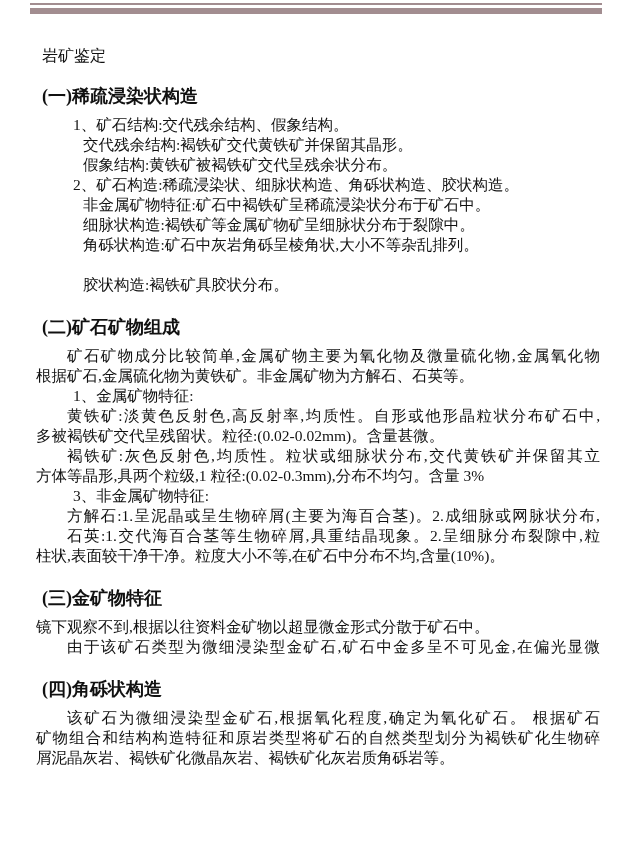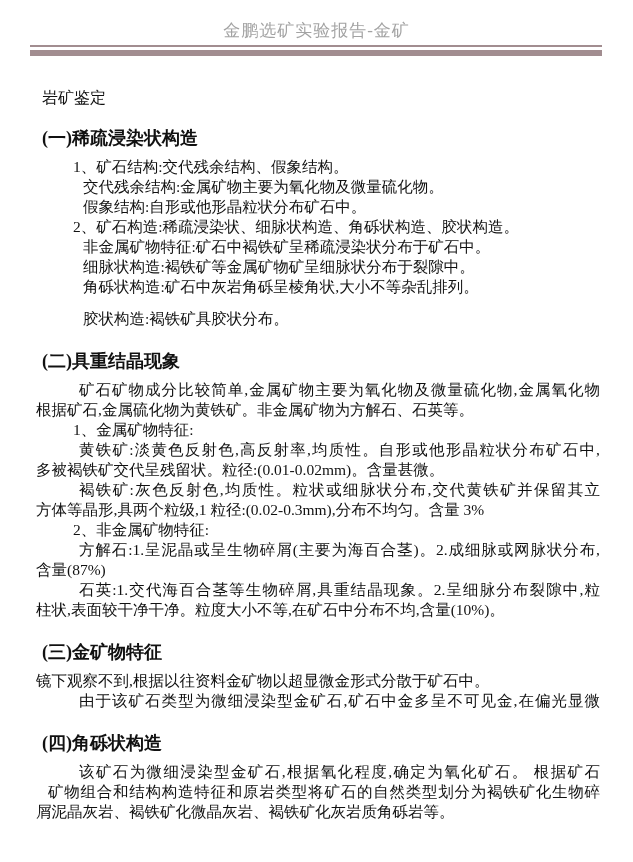--- a/index.html
+++ b/index.html
@@ -43,87 +43,85 @@
     margin: 16px 0 6px 6px;
     font-size: 18px;
     line-height: 26px;
     font-weight: bold;
   }
   .h-sec.sp { margin-top: 19px; }
   .t-line { white-space: nowrap; }
   .ind-l1 { padding-left: 37px; }   
   .ind-l2 { padding-left: 47px; }   
   .ind-first { padding-left: 31px; }
-  .gap-top { margin-top: 12px; }    
-  .just { text-align: justify; text-align-last: justify; white-space: normal; margin-left: 12px; }
+  .gap-top { margin-top: 20px; }    
+  .just { text-align: justify; text-align-last: justify; white-space: normal; }
   .lead { font-weight: normal; }
 </style>
 </head>
 <body>
 
 <div class="page">
 
-  <div class="header-title">金鹏选矿实验报告-金矿</div>
   <div class="header-rule"></div>
 
   <div class="content">
 
     <div class="h-main">岩矿鉴定</div>
 
     <div class="h-sec">(一)稀疏浸染状构造</div>
 
     <div class="t-line ind-l1">
       <b class="lead">1、矿石结构:</b><span>交代残余结构、假象结构。</span>
     </div>
     <div class="t-line ind-l2">
-      <b class="lead">交代残余结构:</b><span>金属矿物主要为氧化物及微量硫化物。</span>
+      <b class="lead">交代残余结构:</b><span>褐铁矿交代黄铁矿并保留其晶形。</span>
     </div>
     <div class="t-line ind-l2">
-      <b class="lead">假象结构:</b><span>自形或他形晶粒状分布矿石中。</span>
+      <b class="lead">假象结构:</b><span>黄铁矿被褐铁矿交代呈残余状分布。</span>
     </div>
     <div class="t-line ind-l1">
       <b class="lead">2、矿石构造:</b><span>稀疏浸染状、细脉状构造、角砾状构造、胶状构造。</span>
     </div>
     <div class="t-line ind-l2">
       <b class="lead">非金属矿物特征:</b><span>矿石中褐铁矿呈稀疏浸染状分布于矿石中。</span>
     </div>
     <div class="t-line ind-l2">
       <b class="lead">细脉状构造:</b><span>褐铁矿等金属矿物矿呈细脉状分布于裂隙中。</span>
     </div>
     <div class="t-line ind-l2">
       <b class="lead">角砾状构造:</b><span>矿石中灰岩角砾呈棱角状,大小不等杂乱排列。</span>
     </div>
     <div class="t-line ind-l2 gap-top">
       <b class="lead">胶状构造:</b><span>褐铁矿具胶状分布。</span>
     </div>
 
-    <div class="h-sec sp">(二)具重结晶现象</div>
+    <div class="h-sec sp">(二)矿石矿物组成</div>
 
     <div class="t-line ind-first just">矿石矿物成分比较简单,金属矿物主要为氧化物及微量硫化物,金属氧化物</div>
     <div class="t-line">根据矿石,金属硫化物为黄铁矿。非金属矿物为方解石、石英等。</div>
 
     <div class="t-line ind-l1">
       <b class="lead">1、金属矿物特征:</b>
     </div>
     <div class="t-line ind-first just">
       <b class="lead">黄铁矿:</b><span>淡黄色反射色,高反射率,均质性。自形或他形晶粒状分布矿石中,</span>
     </div>
-    <div class="t-line">多被褐铁矿交代呈残留状。粒径:(0.01-0.02mm)。含量甚微。</div>
+    <div class="t-line">多被褐铁矿交代呈残留状。粒径:(0.02-0.02mm)。含量甚微。</div>
     <div class="t-line ind-first just">
       <b class="lead">褐铁矿:</b><span>灰色反射色,均质性。粒状或细脉状分布,交代黄铁矿并保留其立</span>
     </div>
     <div class="t-line">方体等晶形,具两个粒级,1 粒径:(0.02-0.3mm),分布不均匀。含量 3%</div>
 
     <div class="t-line ind-l1">
-      <b class="lead">2、非金属矿物特征:</b>
+      <b class="lead">3、非金属矿物特征:</b>
     </div>
     <div class="t-line ind-first just">
       <b class="lead">方解石:</b><span>1.呈泥晶或呈生物碎屑(主要为海百合茎)。2.成细脉或网脉状分布,</span>
     </div>
-    <div class="t-line">含量(87%)</div>
     <div class="t-line ind-first just">
       <b class="lead">石英:</b><span>1.交代海百合茎等生物碎屑,具重结晶现象。2.呈细脉分布裂隙中,粒</span>
     </div>
     <div class="t-line">柱状,表面较干净干净。粒度大小不等,在矿石中分布不均,含量(10%)。</div>
 
     <div class="h-sec sp">(三)金矿物特征</div>
     <div class="t-line">镜下观察不到,根据以往资料金矿物以超显微金形式分散于矿石中。</div>
     <div class="t-line ind-first just">由于该矿石类型为微细浸染型金矿石,矿石中金多呈不可见金,在偏光显微</div>
 
     <div class="h-sec sp">(四)角砾状构造</div>

